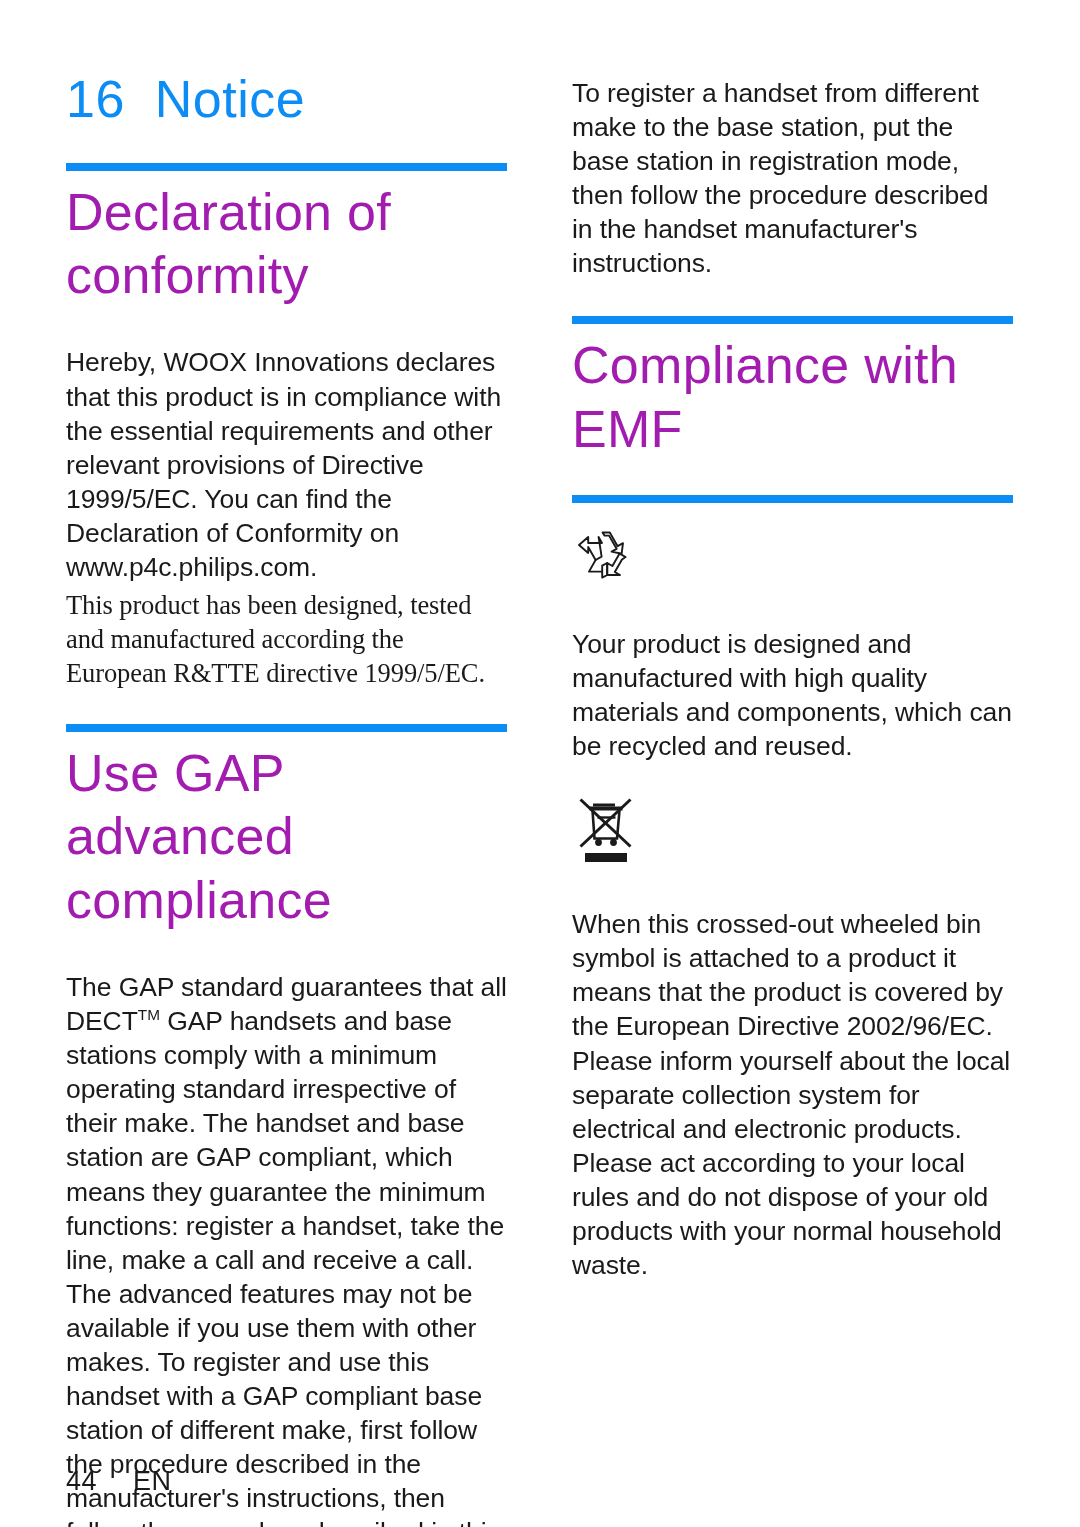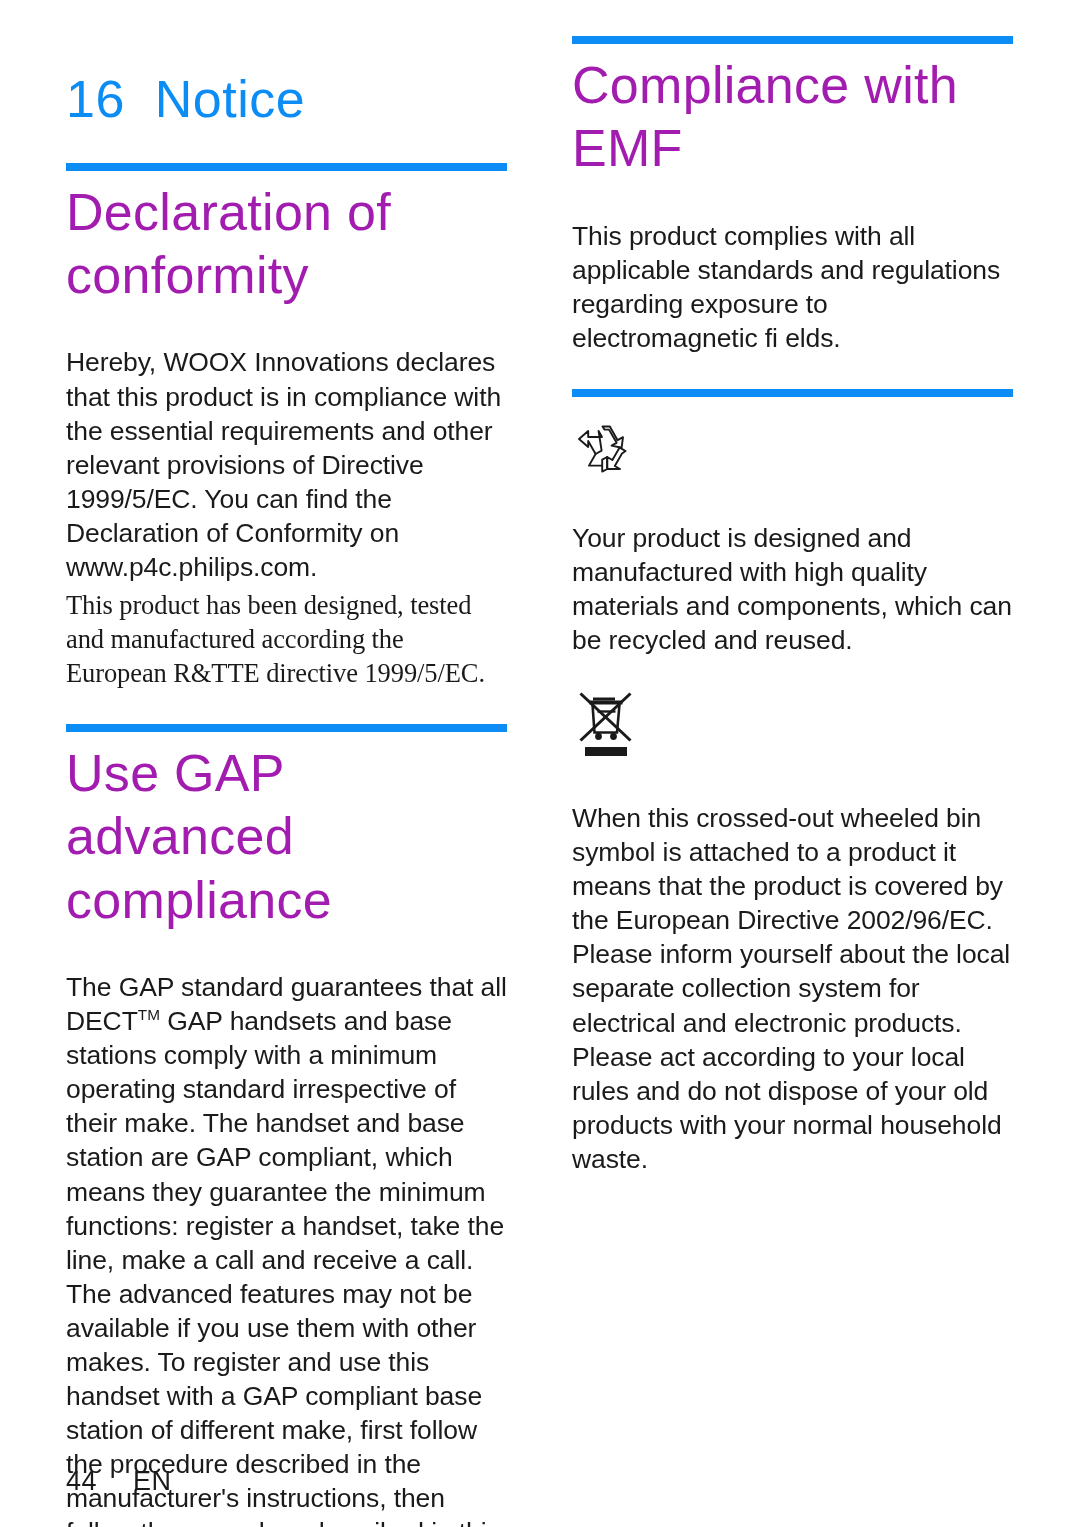--- a/index.html
+++ b/index.html
@@ -112,26 +112,26 @@
 
     <div class="rule" style="margin-top:34px;"></div>
 
     <h2 class="section-heading">Use GAP advanced compliance</h2>
 
     <p class="body-text gap-top-md"><span>The GAP standard guarantees that all DECT</span><sup class="tm">TM</sup><span> GAP handsets and base stations comply with a minimum operating standard irrespective of their make. The handset and base station are GAP compliant, which means they guarantee the minimum functions: register a handset, take the line, make a call and receive a call. The advanced features may not be available if you use them with other makes. To register and use this handset with a GAP compliant base station of different make, first follow the procedure described in the manufacturer's instructions, then follow the procedure described in this manual for registering a handset.</span></p>
   </div>
 
   <div class="col col-right">
 
+    <p class="body-text" style="padding-top:76px;">To register a handset from different make to the base station, put the base station in registration mode, then follow the procedure described in the handset manufacturer's instructions.</p>
 
     <div class="rule" style="margin-top:36px;"></div>
 
     <h2 class="section-heading">Compliance with EMF</h2>
 
-    <p class="body-text gap-top-md">This product complies with all applicable standards and regulations regarding exposure to electromagnetic fi elds.</p>
 
     <div class="rule" style="margin-top:34px;"></div>
 
 
     <div class="icon-block icon-recycle">
       <svg width="68" height="56" viewBox="0 0 68 56" aria-hidden="true">
         <g fill="none" stroke="#1a1a1a" stroke-width="1.9" stroke-linejoin="round" stroke-linecap="round">
 
           <path d="M26.5 3.5 L33.8 3.5 L41.6 17.2 L47.0 14.2 L45.6 24.8 L35.6 22.6 L40.6 19.8 L33.0 6.6 L28.6 6.6 Z"></path>
 

